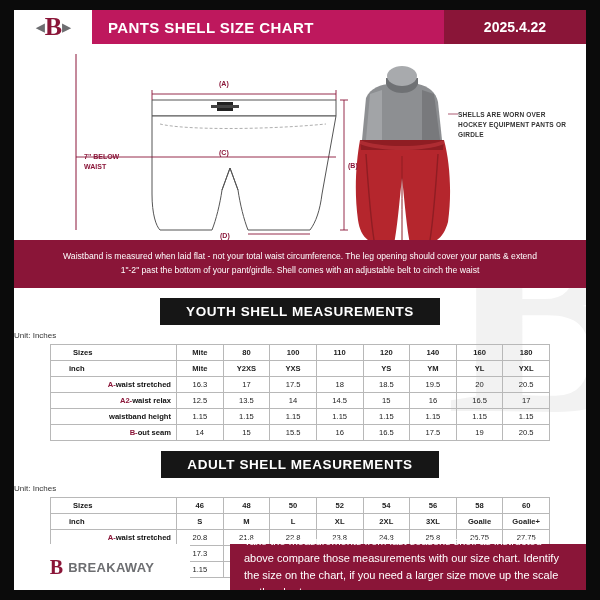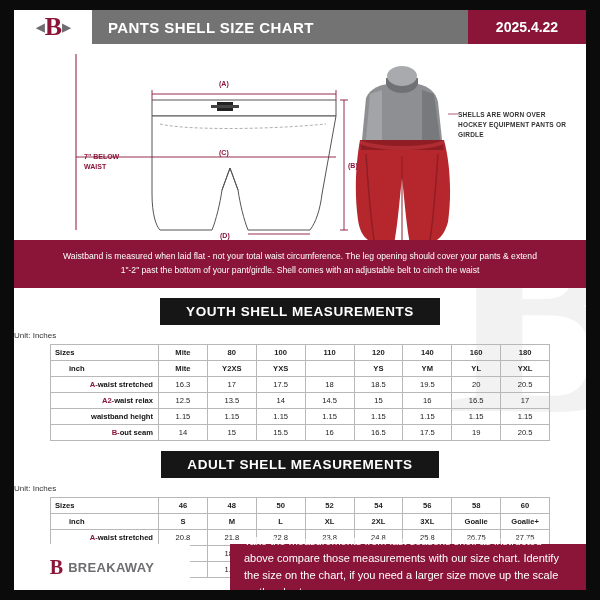--- a/index.html
+++ b/index.html
@@ -34,25 +34,25 @@
   .header{position:relative;display:flex;align-items:stretch;height:34px;z-index:2;}
   .logo-box{width:78px;display:flex;align-items:center;justify-content:center;background:#fff;}
   .logo-b{
     font-family:"Liberation Serif", serif;
     font-weight:bold;font-size:26px;color:#8a1538;
     letter-spacing:-1px;
     display:flex;align-items:center;
   }
   .logo-b .wing{font-size:11px;color:#6d6e71;margin:0 1px;}
   .title-bar{
-    flex:1;background:#737373;color:#fff;display:flex;align-items:center;
+    flex:1;background:#be185d;color:#fff;display:flex;align-items:center;
     padding-left:16px;font-size:15px;font-weight:bold;letter-spacing:.4px;
   }
   .date-bar{
-    width:118px;background:#8a1538;color:#fff;display:flex;align-items:center;justify-content:center;
+    width:142px;background:#8a1538;color:#fff;display:flex;align-items:center;justify-content:center;
     font-size:14px;font-weight:bold;
   }
 
   
   .diagram{position:relative;height:196px;z-index:2;background:#fff;}
   .callout{position:absolute;font-size:7px;color:#8a1538;font-weight:bold;}
   .note-right{
     position:absolute;left:444px;top:66px;width:112px;
     font-size:6.5px;line-height:1.55;color:#333;font-weight:bold;letter-spacing:.2px;
   }
@@ -90,21 +90,21 @@
     border:1px solid #b8b8b8;
     height:13px;
     text-align:center;
     color:#222;
   }
   table.size td.rowhead{
     text-align:right;padding-right:5px;font-weight:bold;width:98px;color:#111;
   }
   table.size td.rowhead .lab{color:#8a1538;}
   table.size tr.head td{font-weight:bold;}
-  table.size tr.head td.rowhead{text-align:left;padding-left:4px;}
+  table.size tr.head td.rowhead{text-align:left;padding-left:22px;}
   table.size tr.sub td{font-weight:bold;}
   table.size tr.sub td.rowhead{text-align:left;padding-left:18px;}
 
   
   .footer{
     position:absolute;left:0;bottom:0;width:572px;height:46px;display:flex;z-index:3;
   }
   .footer-left{
     width:176px;background:#fff;display:flex;align-items:center;justify-content:center;gap:5px;
   }

